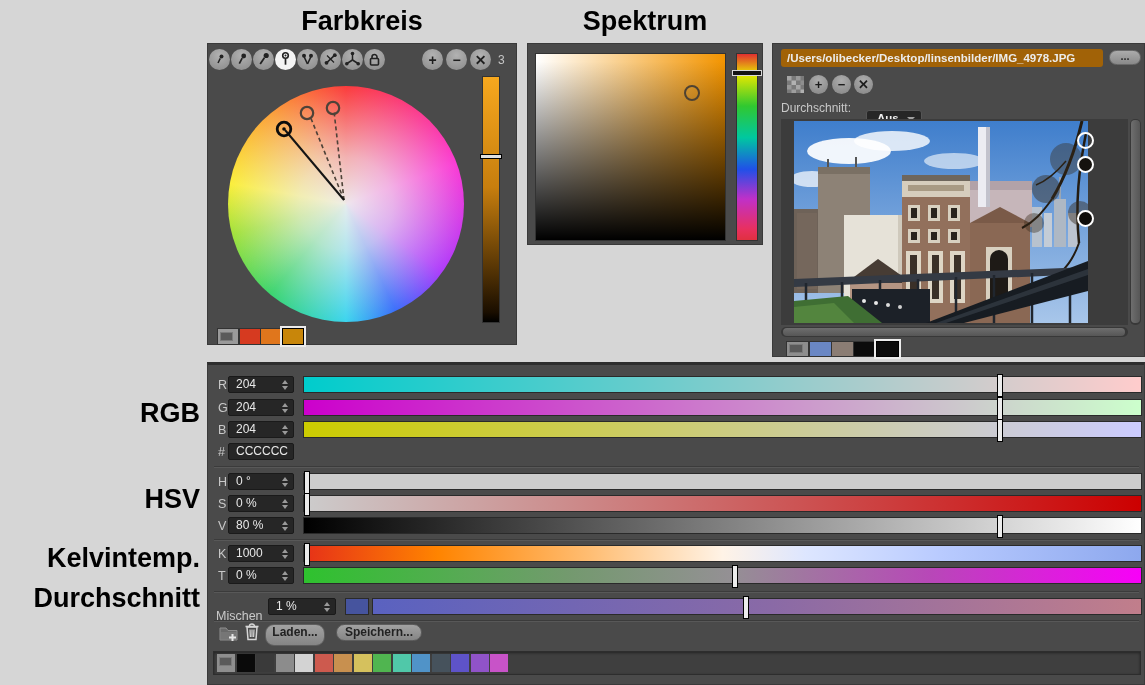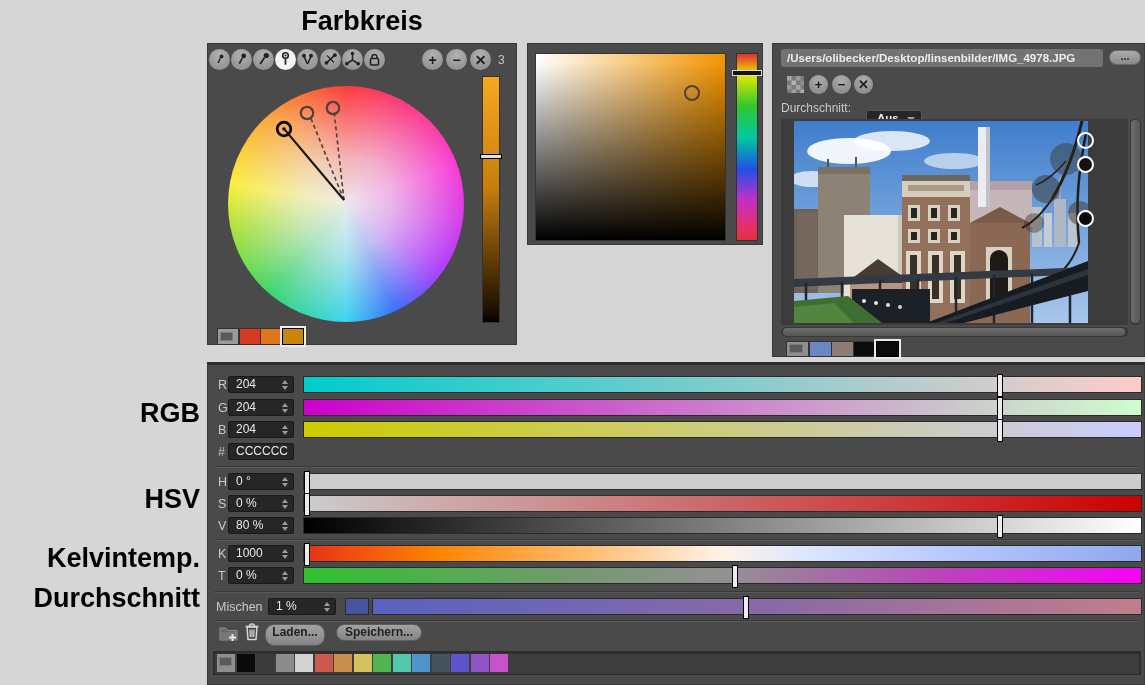--- a/index.html
+++ b/index.html
@@ -37,21 +37,21 @@
   .sv{position:absolute;left:7px;top:9px;width:189px;height:186px;border:1px solid #333;
     background:linear-gradient(to top,#000,rgba(0,0,0,0) 96%),linear-gradient(to right,#fff,#f29400);}
   .sv-marker{position:absolute;left:148px;top:31px;width:12px;height:12px;border:2px solid #4e4232;border-radius:50%;}
   .hue{position:absolute;left:208px;top:9px;width:20px;height:186px;border:1px solid #333;
     background:linear-gradient(to bottom,#e03030 0%,#e8e800 11%,#30c830 28%,#00c8a0 45%,#2050e8 62%,
                #c030c8 78%,#e83060 94%,#e03040 100%);}
   .hue-handle{position:absolute;left:204px;top:26px;width:28px;height:4px;background:#141414;border:1px solid #d8d8d8;}
 
   
   #image-panel{left:772px;top:43px;width:373px;height:314px;}
-  .path-field{position:absolute;left:8px;top:5px;width:322px;height:18px;background:#737373;border-radius:3px;
+  .path-field{position:absolute;left:8px;top:5px;width:322px;height:18px;background:#a16207;border-radius:3px;
     color:#ececec;font-size:11.5px;font-weight:bold;line-height:18px;padding:0 6px;box-sizing:border-box;
     white-space:nowrap;overflow:hidden;}
   .browse-btn{position:absolute;left:336px;top:6px;width:32px;height:15px;border-radius:8px;
     background:linear-gradient(#ababab,#8a8a8a);border:1px solid #6a6a6a;box-sizing:border-box;
     color:#2a2a2a;font-weight:bold;font-size:11px;text-align:center;line-height:11px;}
   .checker{position:absolute;left:14px;top:32px;}
   .ibtn{position:absolute;top:31px;width:19px;height:19px;border-radius:50%;
     background:radial-gradient(circle at 50% 30%,#adadad,#848484);
     display:flex;align-items:center;justify-content:center;}
   .ibtn span{font-weight:bold;font-size:13px;color:#1c1c1c;line-height:1;}
@@ -101,20 +101,21 @@
     box-sizing:border-box;box-shadow:inset 0 1px 3px rgba(0,0,0,.45);}
   .fsw{position:absolute;top:289px;width:18px;height:18px;}
   .iconbtn{position:absolute;display:block;}
 </style>
 </head>
 <body>
 
 <div class="page">
 
   <div class="heading" style="left:207px;width:310px;">Farbkreis</div>
+  <div class="heading" style="left:527px;width:236px;">Spektrum</div>
 
   <div class="side-label" style="top:398px;">RGB</div>
   <div class="side-label" style="top:484px;">HSV</div>
   <div class="side-label" style="top:543px;">Kelvintemp.</div>
   <div class="side-label" style="top:583px;">Durchschnitt</div>
 
   <section class="panel" id="wheel-panel">
     <div class="cbtn" style="left:1px;">
       <svg width="21" height="21">
           <circle cx="12.5" cy="7.5" r="2" fill="#222"></circle>
@@ -442,21 +443,21 @@
     <div class="ibox" style="top:202px;"><span>0 %</span><span class="stepper">
           <i class="u"></i>
           <i class="d"></i>
         </span></div>
     <div class="track t-t" style="top:202px;">
         <div class="hd" style="left:428px;"></div>
       </div>
 
     <div class="divline" style="top:226px;"></div>
 
-    <span class="row-label" style="top:235px;left:8px;">Mischen</span>
+    <span class="row-label" style="top:244px;left:8px;">Mischen</span>
     <div class="ibox" style="top:233px;left:60px;width:68px;"><span>1 %</span><span class="stepper">
           <i class="u"></i>
           <i class="d"></i>
         </span></div>
     <div class="mix-sw" style="top: 233px; background: rgb(70, 84, 158);"></div>
     <div class="track t-mix" style="top:233px;">
         <div class="hd" style="left:370px;"></div>
       </div>
 
     <div class="divline" style="top:255px;"></div>

